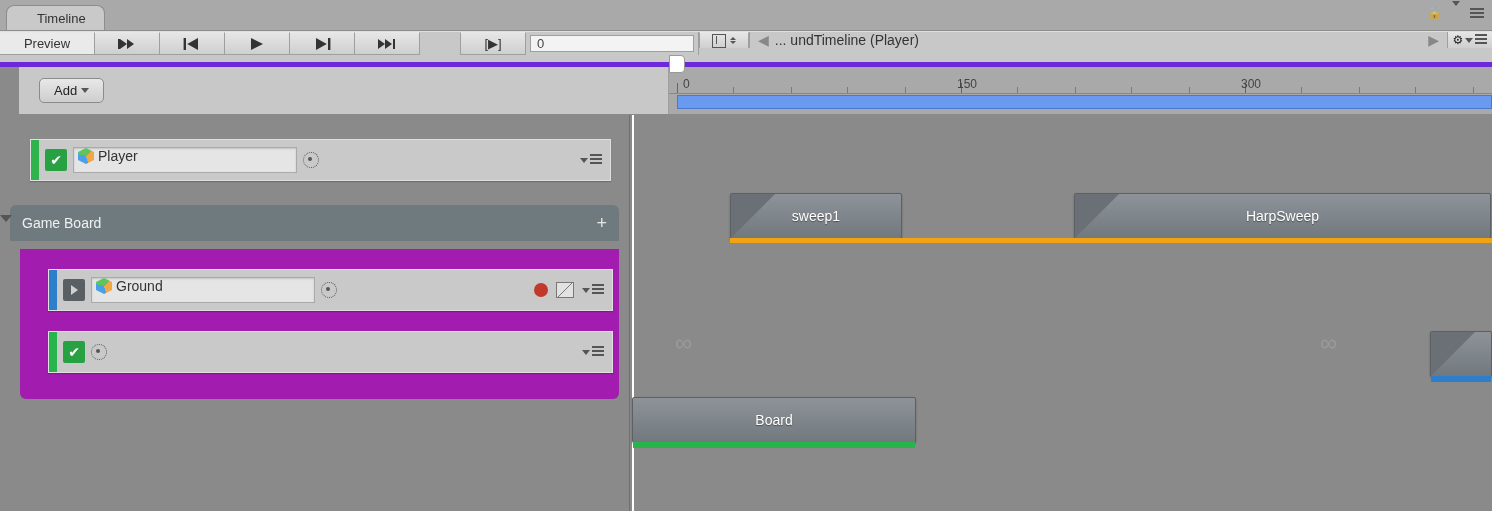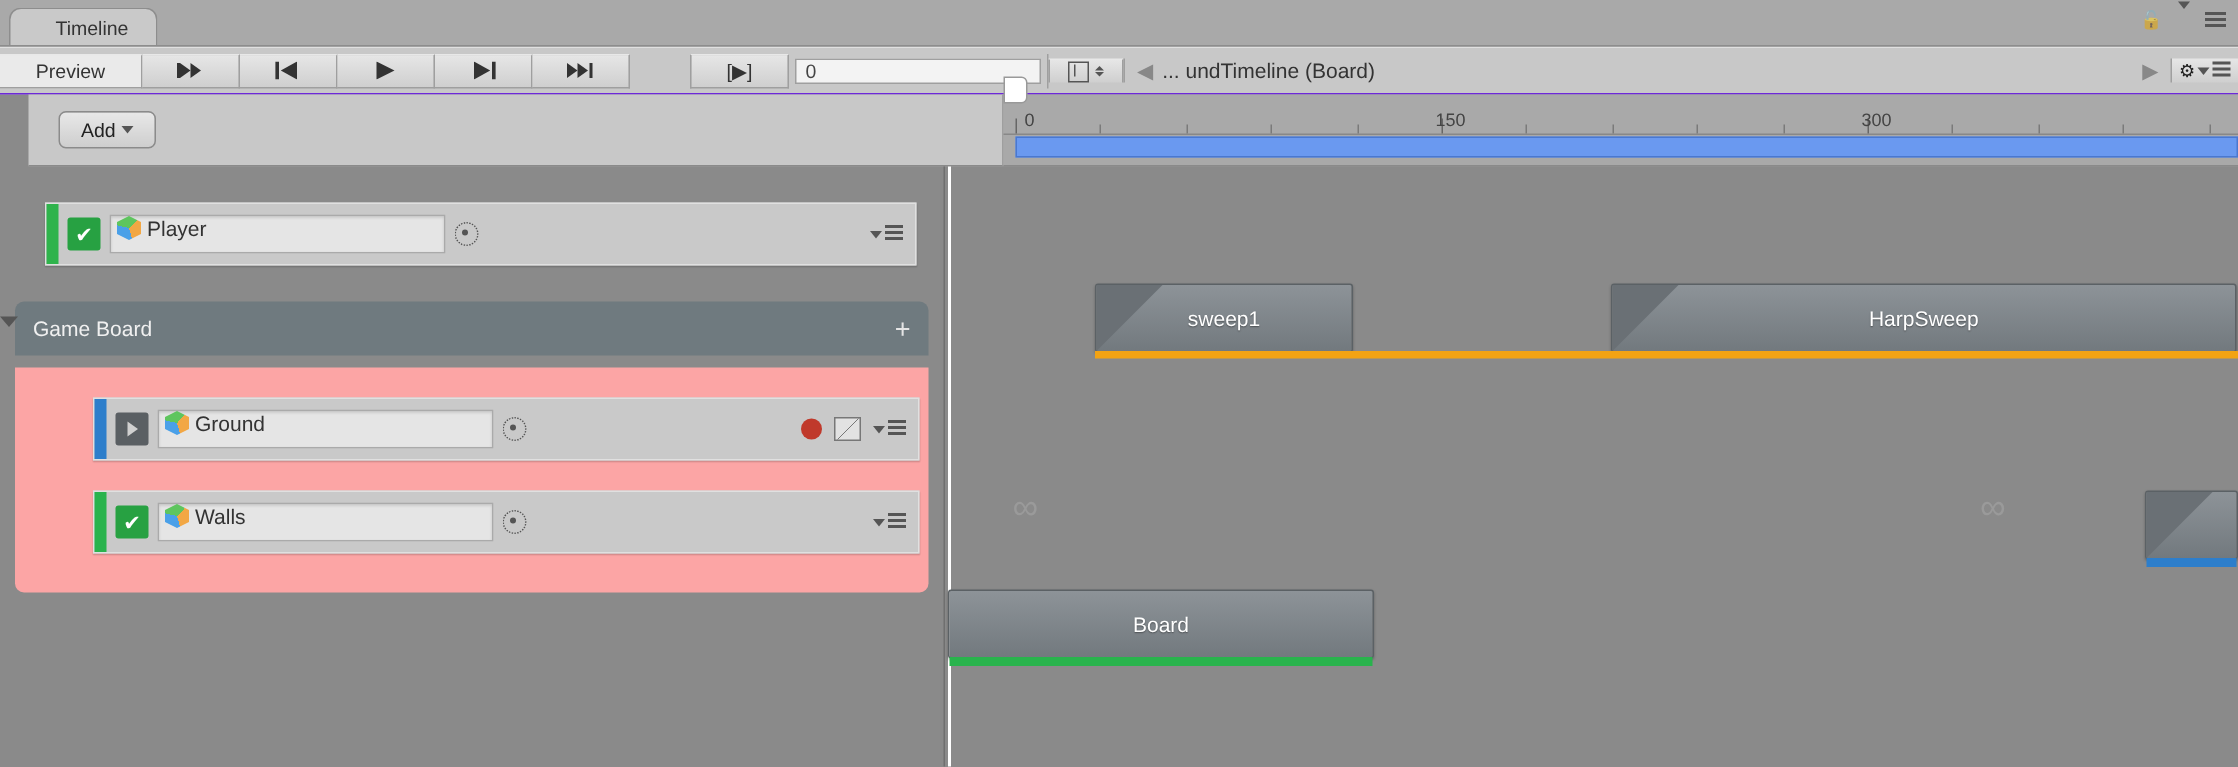--- a/index.html
+++ b/index.html
@@ -52,23 +52,23 @@
     flex-direction: column;
     gap: 2px;
   }
   .menu-icon span {
     width: 14px; height: 2px; background: #555;
   }
   .toolbar {
     height: 30px;
     background: #c8c8c8;
     border-top: 1px solid #e0e0e0;
-    border-bottom: 1px solid #6d28d9;
-    display: flex;
-    align-items: center;
+    border-bottom: 5px solid #6d28d9;
+    display: flex;
+    align-items: flex-start;
   }
   .tool-left {
     display: flex;
     align-items: stretch;
     flex: 0 0 629px;
     border-right: 1px solid #9f9f9f;
   }
   .tool-right {
     display: flex;
     align-items: stretch;
@@ -389,23 +389,23 @@
     border-right:6px solid transparent;
     border-top:7px solid #555;
   }
   .group-header .plus {
     margin-left:auto;
     font-size:18px;
     color:#e5e5e5;
     cursor:pointer;
   }
   .group-body {
-    margin: 0 10px 8px 10px;
-    padding: 20px 6px 6px 52px;
-    background: #fca5a5;
+    margin: 0 10px 8px 20px;
+    padding: 20px 6px 6px 28px;
+    background: #a21caf;
     border-radius: 0 0 6px 6px;
   }
   .group-body .track-row {
     margin: 0 0 20px 0;
   }
   
   .right-pane {
     flex:1;
     position:relative;
     background: #8a8a8a;
@@ -537,21 +537,21 @@
   <div class="tool-right">
     <div class="goto-btn">
       <span class="goto-inner"></span>
       <span class="goto-dots">
           <span class="up"></span>
           <span class="down"></span>
         </span>
     </div>
     <div class="breadcrumb">
       <span class="chev">◀</span>
-      <span>... undTimeline (Board)</span>
+      <span>... undTimeline (Player)</span>
       <span class="chev" style="margin-left:auto">▶</span>
     </div>
     <div class="gear-btn">
       <span>⚙</span>
       <span class="mini-menu" style="margin-left:2px">
           <span class="caret"></span>
           <span class="lines">
             <span></span>
             <span></span>
             <span></span>
@@ -645,24 +645,20 @@
                 <span></span>
                 <span></span>
               </span>
             </span>
         </div>
       </div>
 
       <div class="track-row">
         <div class="colorbar" style="background:#29b34d"></div>
         <div class="state-box" style="background:#27a142">✔</div>
-        <div class="name-box">
-          <span class="cube-icon"></span>
-          <span>Walls</span>
-        </div>
         <span class="sun-icon"></span>
         <div class="track-tools">
           <span class="mini-menu">
               <span class="caret"></span>
               <span class="lines">
                 <span></span>
                 <span></span>
                 <span></span>
               </span>
             </span>

